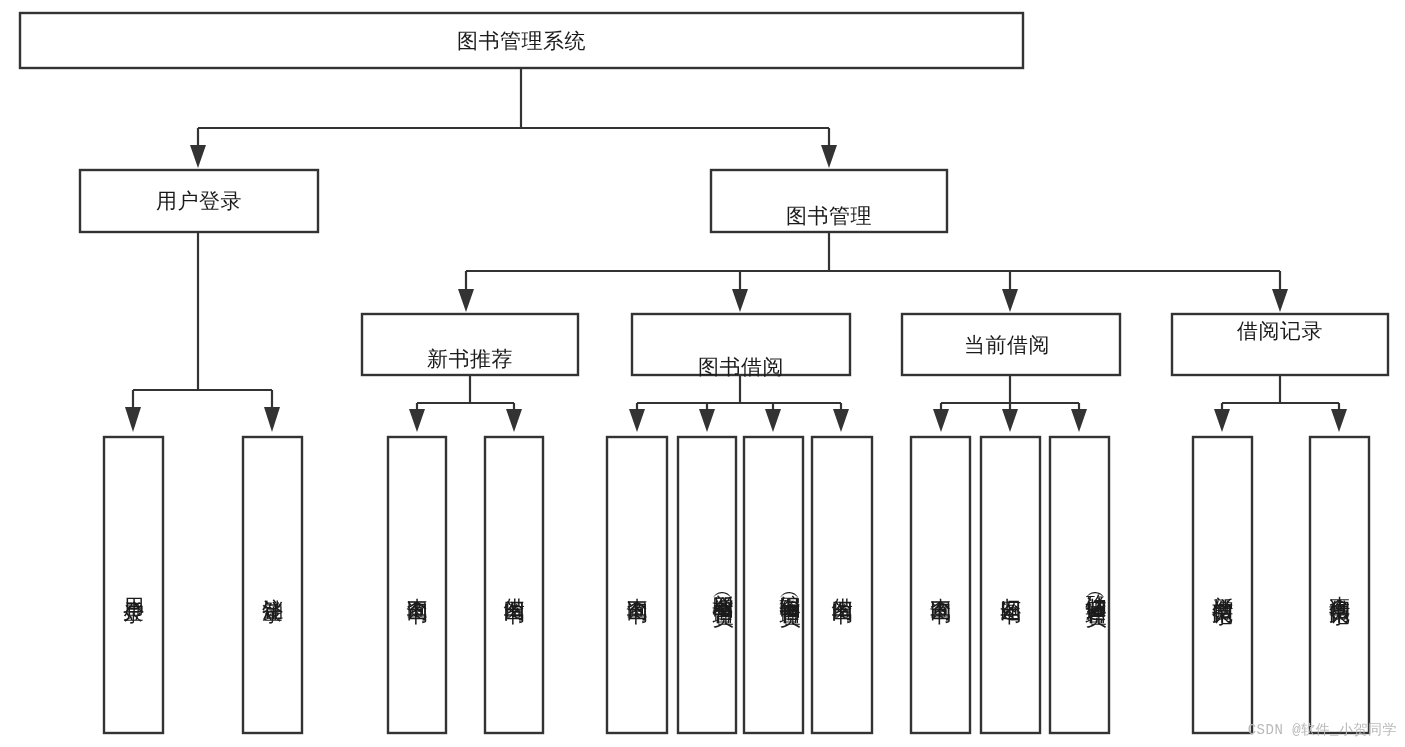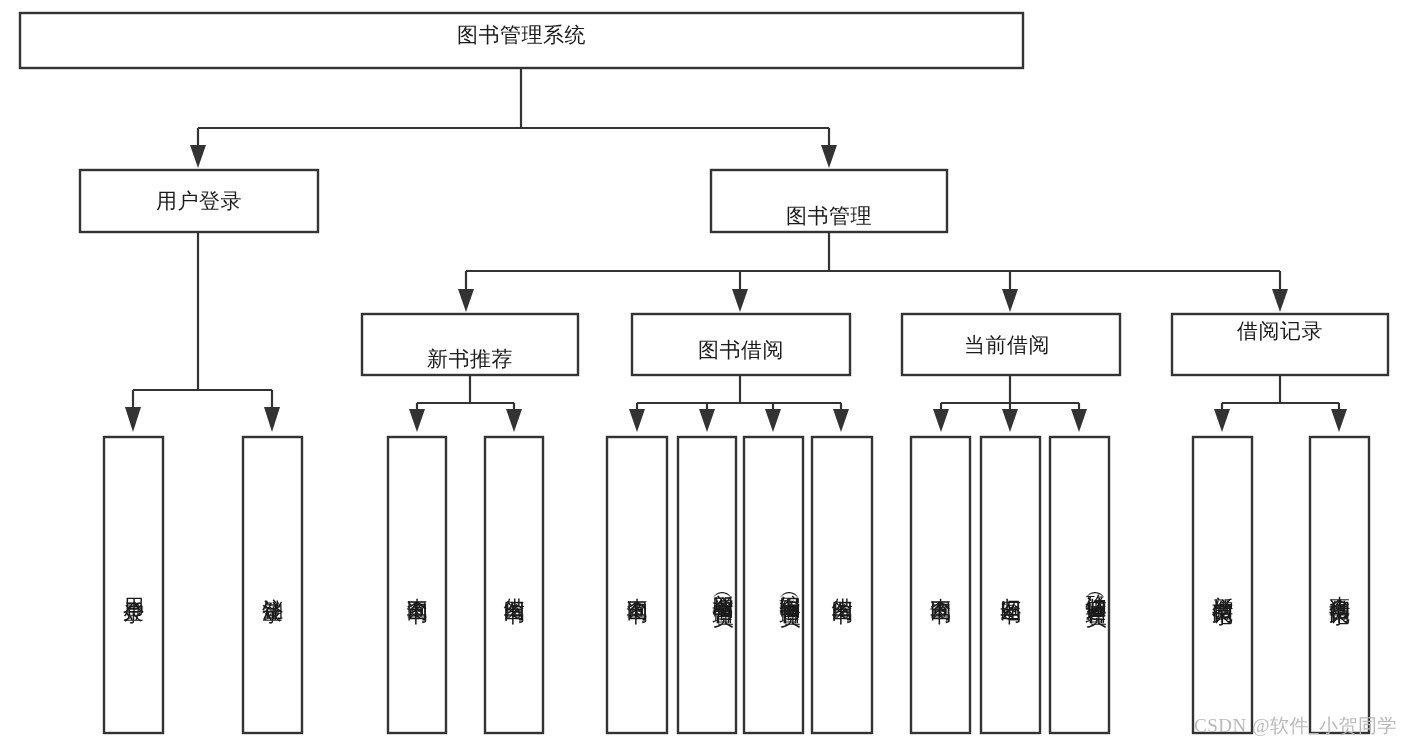--- a/index.html
+++ b/index.html
@@ -67,23 +67,23 @@
     padding-top: 2px;
   }
   .node-label.vertical.centered {
     align-items: center;
     padding-top: 0;
   }
   .watermark {
     position: absolute;
     right: 8px;
     bottom: 8px;
-    font-size: 19px;
+    font-size: 14px;
     color: #b9b9b9;
-    font-family: Liberation Serif, serif;
+    font-family: Liberation Mono, monospace;
     white-space: nowrap;
     letter-spacing: 0.5px;
   }
 </style>
 </head>
 <body>
 
 <div id="diagram-root">
 
   <svg class="diagram-canvas" viewBox="0 0 1405 747" xmlns="http://www.w3.org/2000/svg">
@@ -144,29 +144,29 @@
 
     <rect class="node-box" x="911" y="437" width="59" height="296"></rect>
     <rect class="node-box" x="981" y="437" width="59" height="296"></rect>
     <rect class="node-box" x="1050" y="437" width="59" height="296"></rect>
 
     <rect class="node-box" x="1193" y="437" width="59" height="296"></rect>
     <rect class="node-box" x="1310" y="437" width="59" height="296"></rect>
 
   </svg>
 
-  <div class="node-label horizontal" style="left:20px; top:7px; width:1003px; height:55px;">图书管理系统</div>
+  <div class="node-label horizontal" style="left:20px; top:13px; width:1003px; height:55px;">图书管理系统</div>
 
   <div class="node-label horizontal" style="left:80px; top:170px; width:238px; height:62px;">用户登录</div>
 
   <div class="node-label horizontal" style="left:711px; top:170px; width:236px; height:62px;margin-top:15px;">图书管理</div>
 
   <div class="node-label horizontal" style="left:362px; top:328px; width:216px; height:61px;">新书推荐</div>
 
-  <div class="node-label horizontal" style="left:632px; top:314px; width:218px; height:72px;">图书借阅</div>
+  <div class="node-label horizontal" style="left:632px; top:331px; width:218px; height:72px;">图书借阅</div>
 
   <div class="node-label horizontal" style="left:902px; top:314px; width:210px; height:61px;">当前借阅</div>
 
   <div class="node-label horizontal" style="left:1172px; top:300px; width:216px; height:61px;">借阅记录</div>
 
   <div class="node-label vertical centered" style="left:104px; top:437px; width:59px; height:296px;">用户登录</div>
 
   <div class="node-label vertical centered" style="left:243px; top:437px; width:59px; height:296px;">注销登录</div>
 
   <div class="node-label vertical centered" style="left:388px; top:437px; width:58px; height:296px;">查询图书</div>

